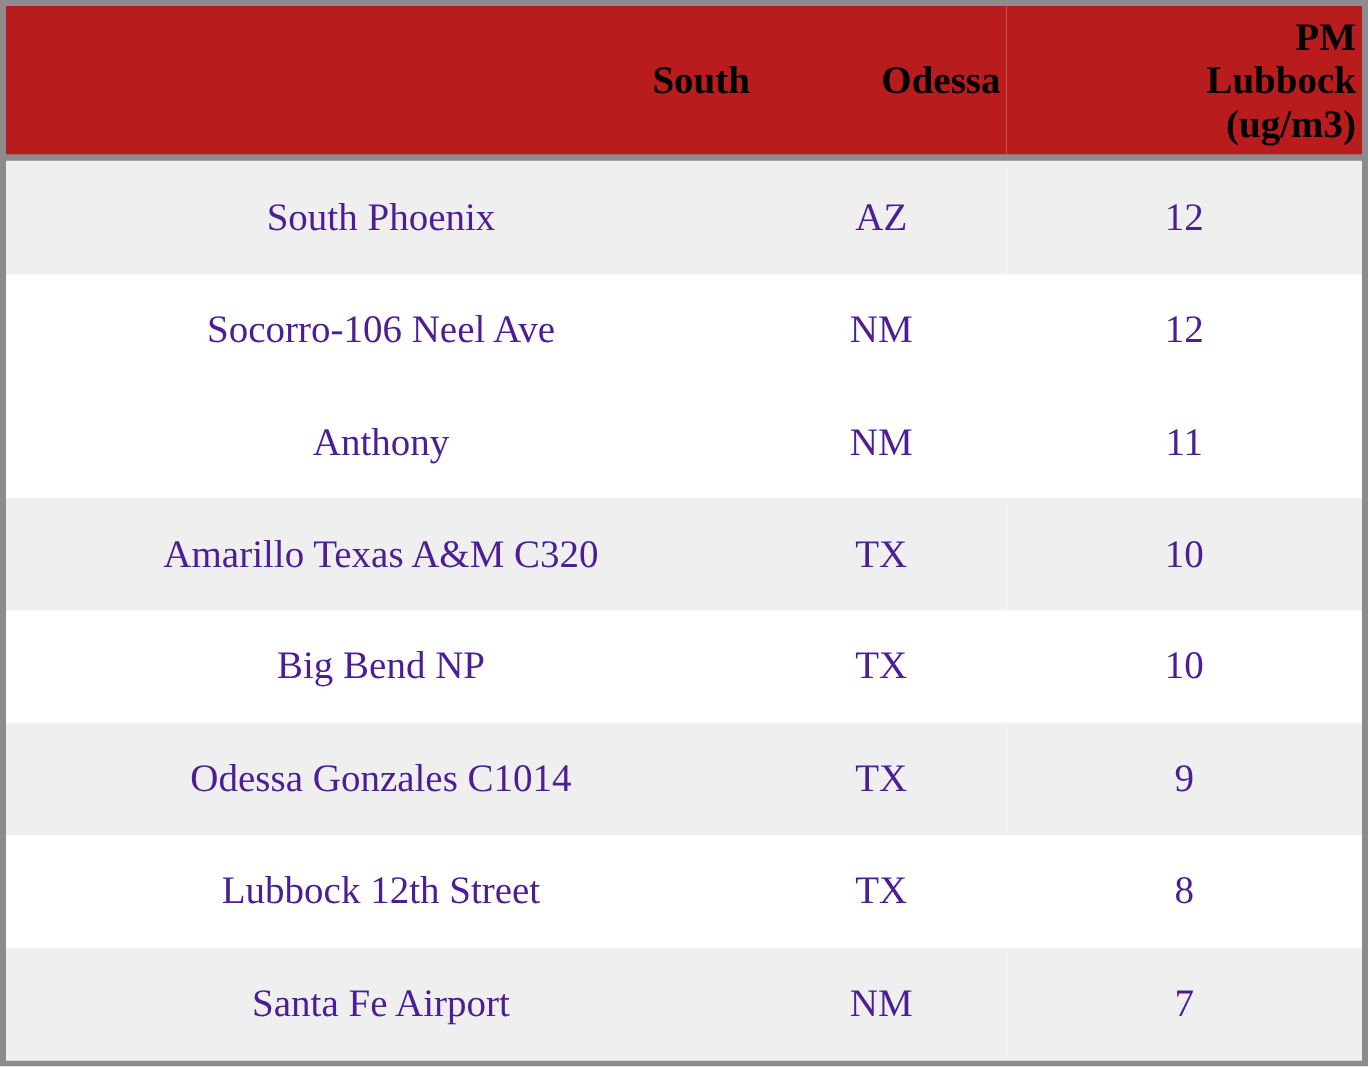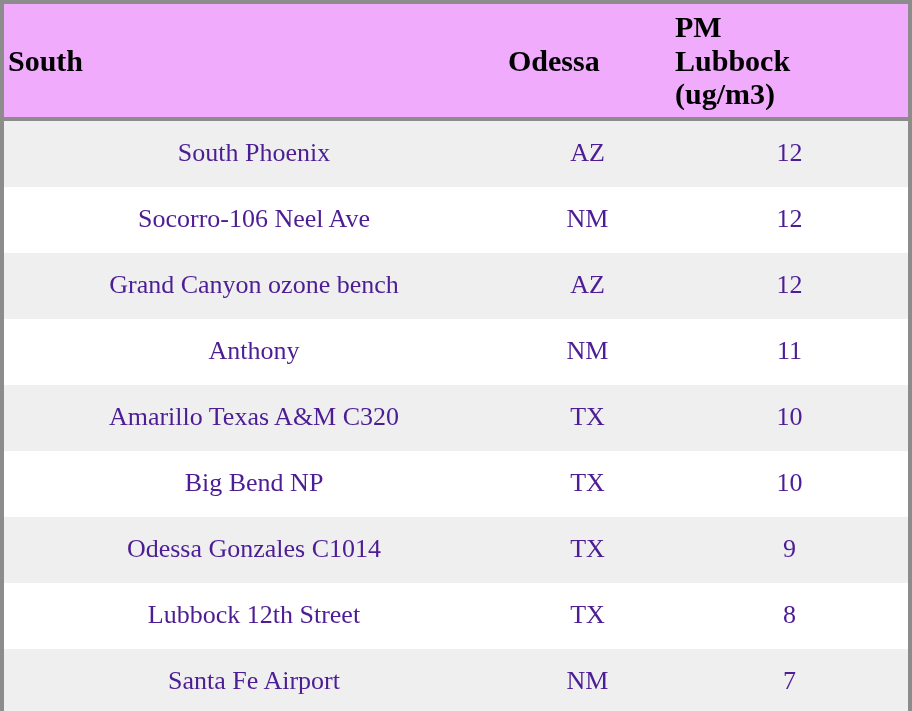--- a/index.html
+++ b/index.html
@@ -20,25 +20,25 @@
     border: 4px solid #8c8c8c;
     background: #ffffff;
   }
   table.data-table {
     width: 100%;
     height: 100%;
     border-collapse: collapse;
     table-layout: fixed;
   }
   thead th {
-    background: #f0abfc;
+    background: #b91c1c;
     font-weight: bold;
-    font-size: 30px;
+    font-size: 26px;
     color: #000000;
-    text-align: left;
+    text-align: right;
     vertical-align: middle;
     padding: 6px 4px;
     border-bottom: 4px solid #8c8c8c;
     line-height: 1.12;
   }
   tbody td {
     font-size: 26px;
     color: #4c1d95;
     text-align: center;
     vertical-align: middle;
@@ -81,25 +81,20 @@
       <tr class="row-odd">
         <td>South Phoenix</td>
         <td>AZ</td>
         <td>12</td>
       </tr>
       <tr class="row-even">
         <td>Socorro-106 Neel Ave</td>
         <td>NM</td>
         <td>12</td>
       </tr>
-      <tr class="row-odd">
-        <td>Grand Canyon ozone bench</td>
-        <td>AZ</td>
-        <td>12</td>
-      </tr>
       <tr class="row-even">
         <td>Anthony</td>
         <td>NM</td>
         <td>11</td>
       </tr>
       <tr class="row-odd">
         <td>Amarillo Texas A&amp;M C320</td>
         <td>TX</td>
         <td>10</td>
       </tr>

